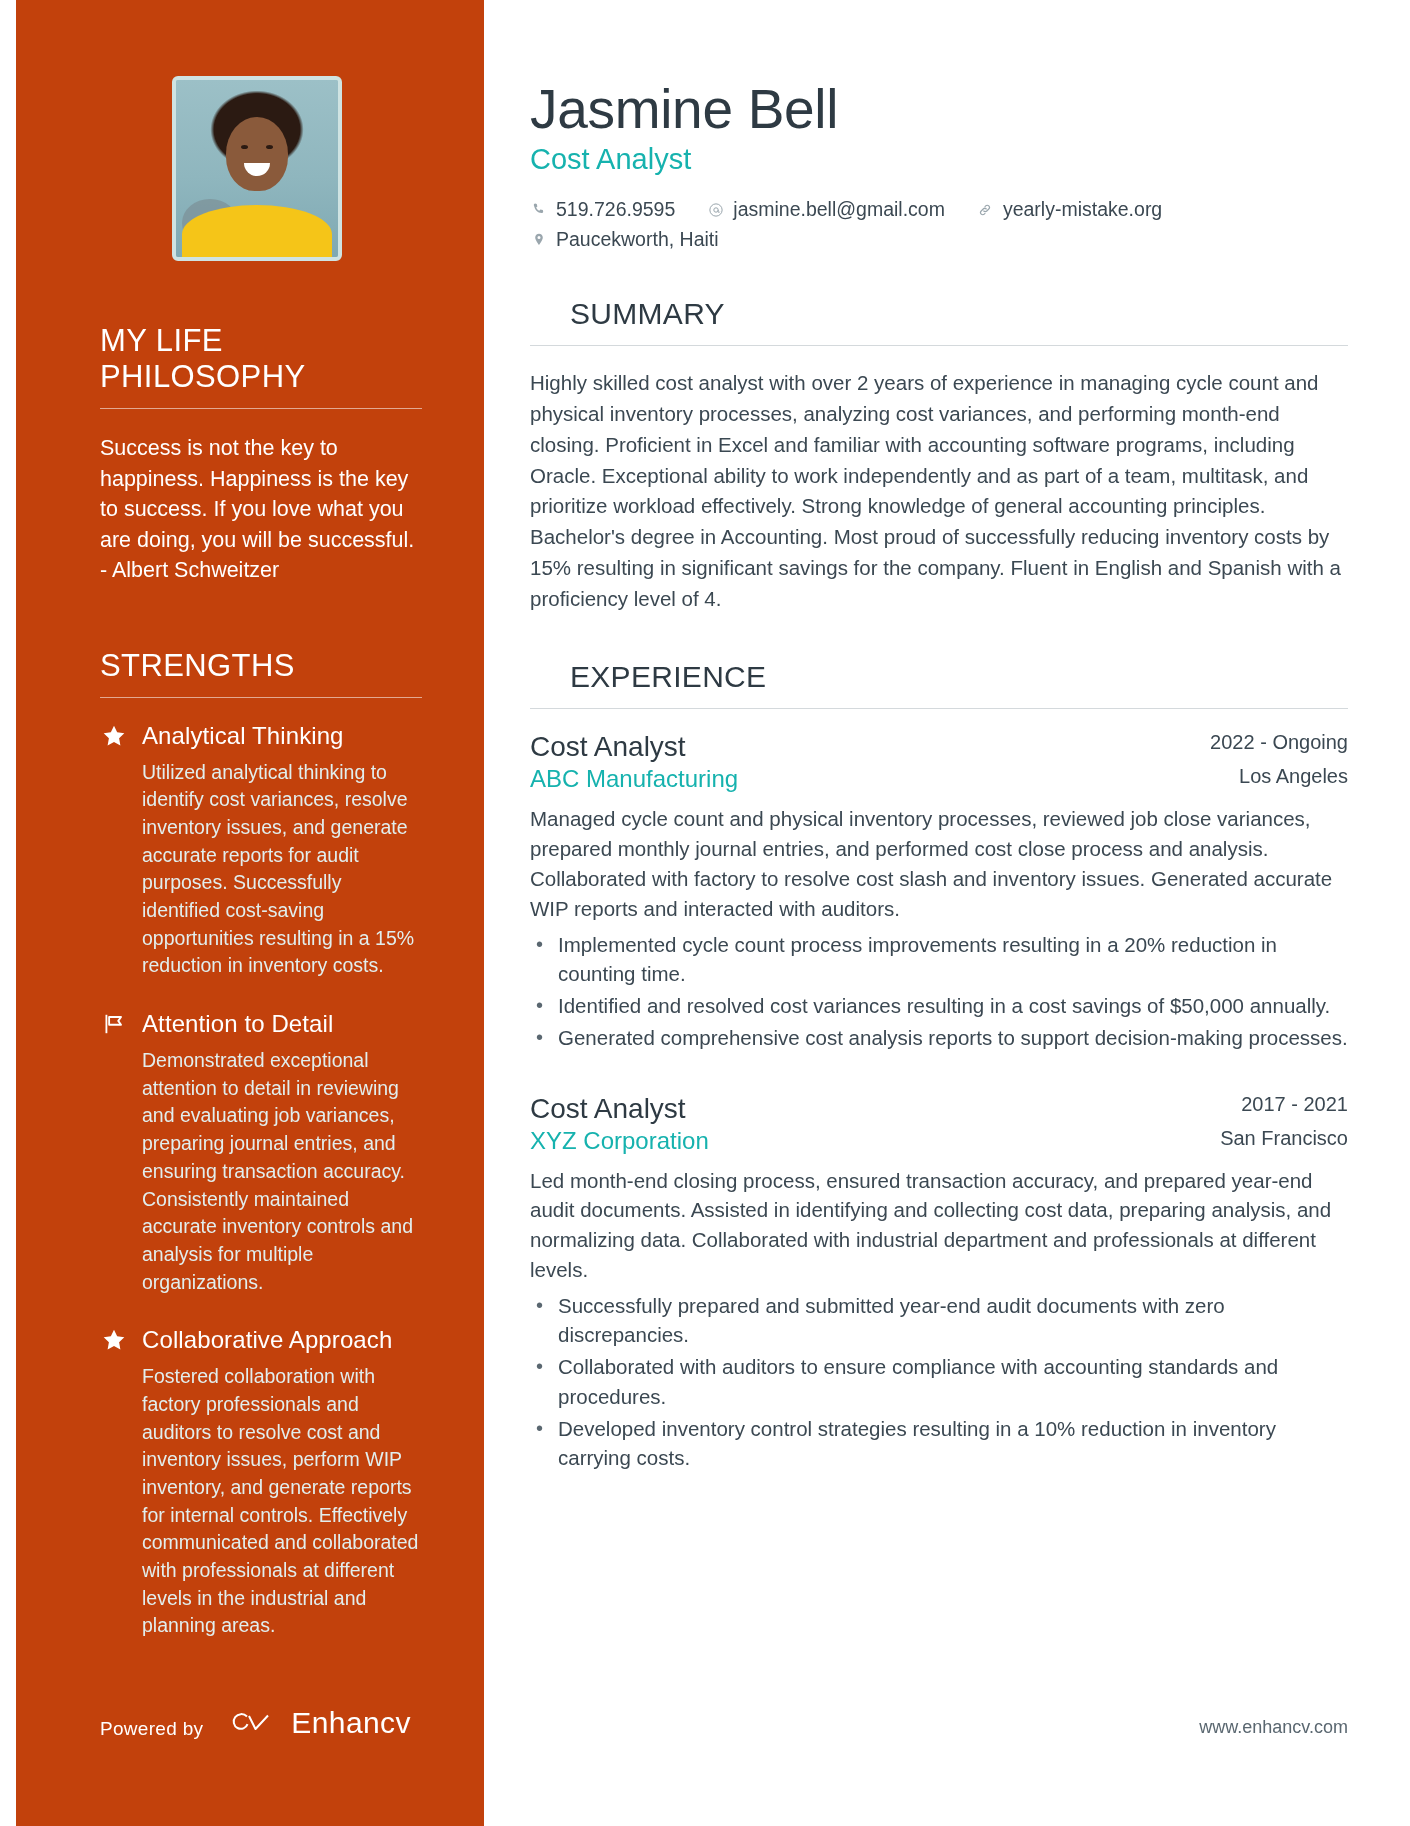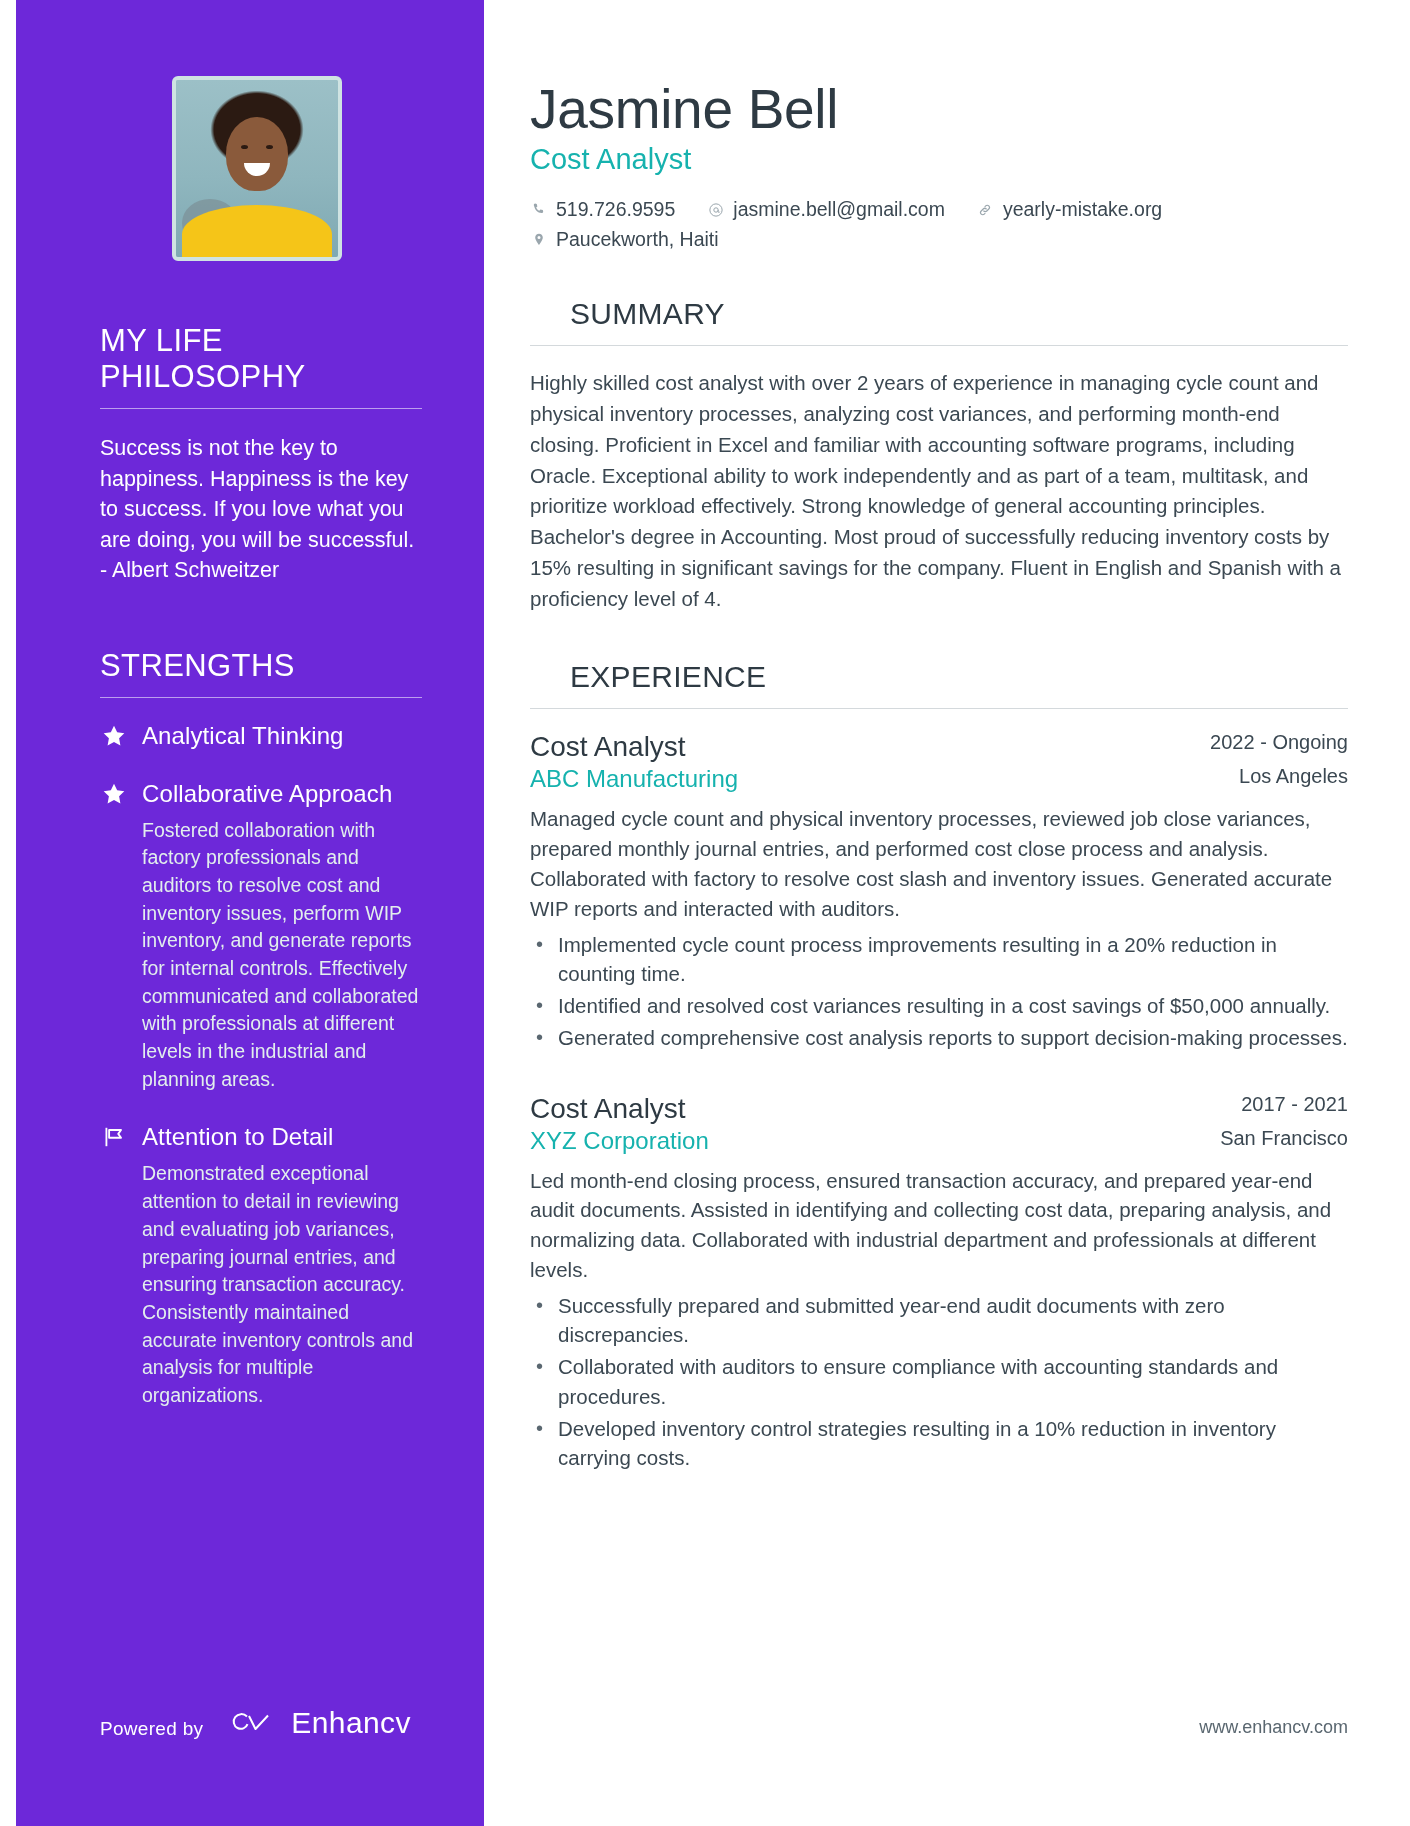--- a/index.html
+++ b/index.html
@@ -8,21 +8,21 @@
     font-family:"Liberation Sans", sans-serif;
     background:#ffffff;
     position:relative;
     overflow:hidden;
   }
   .page { position:relative; width:1410px; height:1826px; display:flex; background:#fff; }
 
   
   .sidebar {
     width:484px;
-    background:#6d28d9;
+    background:#c2410c;
     position:relative;
     flex:0 0 484px;
     padding:0 0 0 0;
   }
   .sidebar-edge {
     position:absolute; left:0; top:0; width:16px; height:1826px;
     background:#ffffff;
   }
   .sidebar-inner { padding:76px 62px 0 100px; position:relative; }
 
@@ -179,45 +179,46 @@
 
         <div class="strength">
           <div class="strength-head">
             <span class="s-icon">
               <svg width="26" height="26" viewBox="0 0 24 24">
                   <path fill="#ffffff" d="M12 2.5l2.9 6.1 6.6.9-4.8 4.6 1.2 6.6L12 17.6 6.1 20.7l1.2-6.6L2.5 9.5l6.6-.9z"></path>
                 </svg>
             </span>
             <span class="s-title">Analytical Thinking</span>
           </div>
-        </div>
-
-        <div class="strength">
-          <div class="strength-head">
-            <span class="s-icon">
-              <svg width="26" height="26" viewBox="0 0 24 24">
-                  <path fill="#ffffff" d="M12 2.5l2.9 6.1 6.6.9-4.8 4.6 1.2 6.6L12 17.6 6.1 20.7l1.2-6.6L2.5 9.5l6.6-.9z"></path>
-                </svg>
-            </span>
-            <span class="s-title">Collaborative Approach</span>
-          </div>
-          <div class="s-body">Fostered collaboration with factory professionals and auditors to resolve cost and inventory issues, perform WIP inventory, and generate reports for internal controls. Effectively communicated and collaborated with professionals at different levels in the industrial and planning areas.</div>
+          <div class="s-body">Utilized analytical thinking to identify cost variances, resolve inventory issues, and generate accurate reports for audit purposes. Successfully identified cost-saving opportunities resulting in a 15% reduction in inventory costs.</div>
         </div>
 
         <div class="strength">
           <div class="strength-head">
             <span class="s-icon">
               <svg width="26" height="26" viewBox="0 0 24 24">
                 <path fill="none" stroke="#ffffff" stroke-width="1.7" d="M5 3.5v17"></path>
                 <path fill="none" stroke="#ffffff" stroke-width="1.7" stroke-linejoin="round" d="M7.5 5.5h11l-2.6 3.6 2.6 3.6h-11z"></path>
               </svg>
             </span>
             <span class="s-title">Attention to Detail</span>
           </div>
           <div class="s-body">Demonstrated exceptional attention to detail in reviewing and evaluating job variances, preparing journal entries, and ensuring transaction accuracy. Consistently maintained accurate inventory controls and analysis for multiple organizations.</div>
+        </div>
+
+        <div class="strength">
+          <div class="strength-head">
+            <span class="s-icon">
+              <svg width="26" height="26" viewBox="0 0 24 24">
+                  <path fill="#ffffff" d="M12 2.5l2.9 6.1 6.6.9-4.8 4.6 1.2 6.6L12 17.6 6.1 20.7l1.2-6.6L2.5 9.5l6.6-.9z"></path>
+                </svg>
+            </span>
+            <span class="s-title">Collaborative Approach</span>
+          </div>
+          <div class="s-body">Fostered collaboration with factory professionals and auditors to resolve cost and inventory issues, perform WIP inventory, and generate reports for internal controls. Effectively communicated and collaborated with professionals at different levels in the industrial and planning areas.</div>
         </div>
       </div>
     </div>
 
     <div class="footer-brand">
       <span class="powered">Powered by</span>
       <span class="brand-logo">
         <svg width="52" height="30" viewBox="0 0 52 30">
           <path fill="none" stroke="#ffffff" stroke-width="2" d="M20 8.5c-3.5-3.5-9-3-11.8.6C5.5 12.6 6.6 18 10.5 20c3.9 2 8.6.2 10-3.9"></path>
           <path fill="none" stroke="#ffffff" stroke-width="2" stroke-linejoin="round" d="M22 8l6.5 13L41 7.5"></path>

